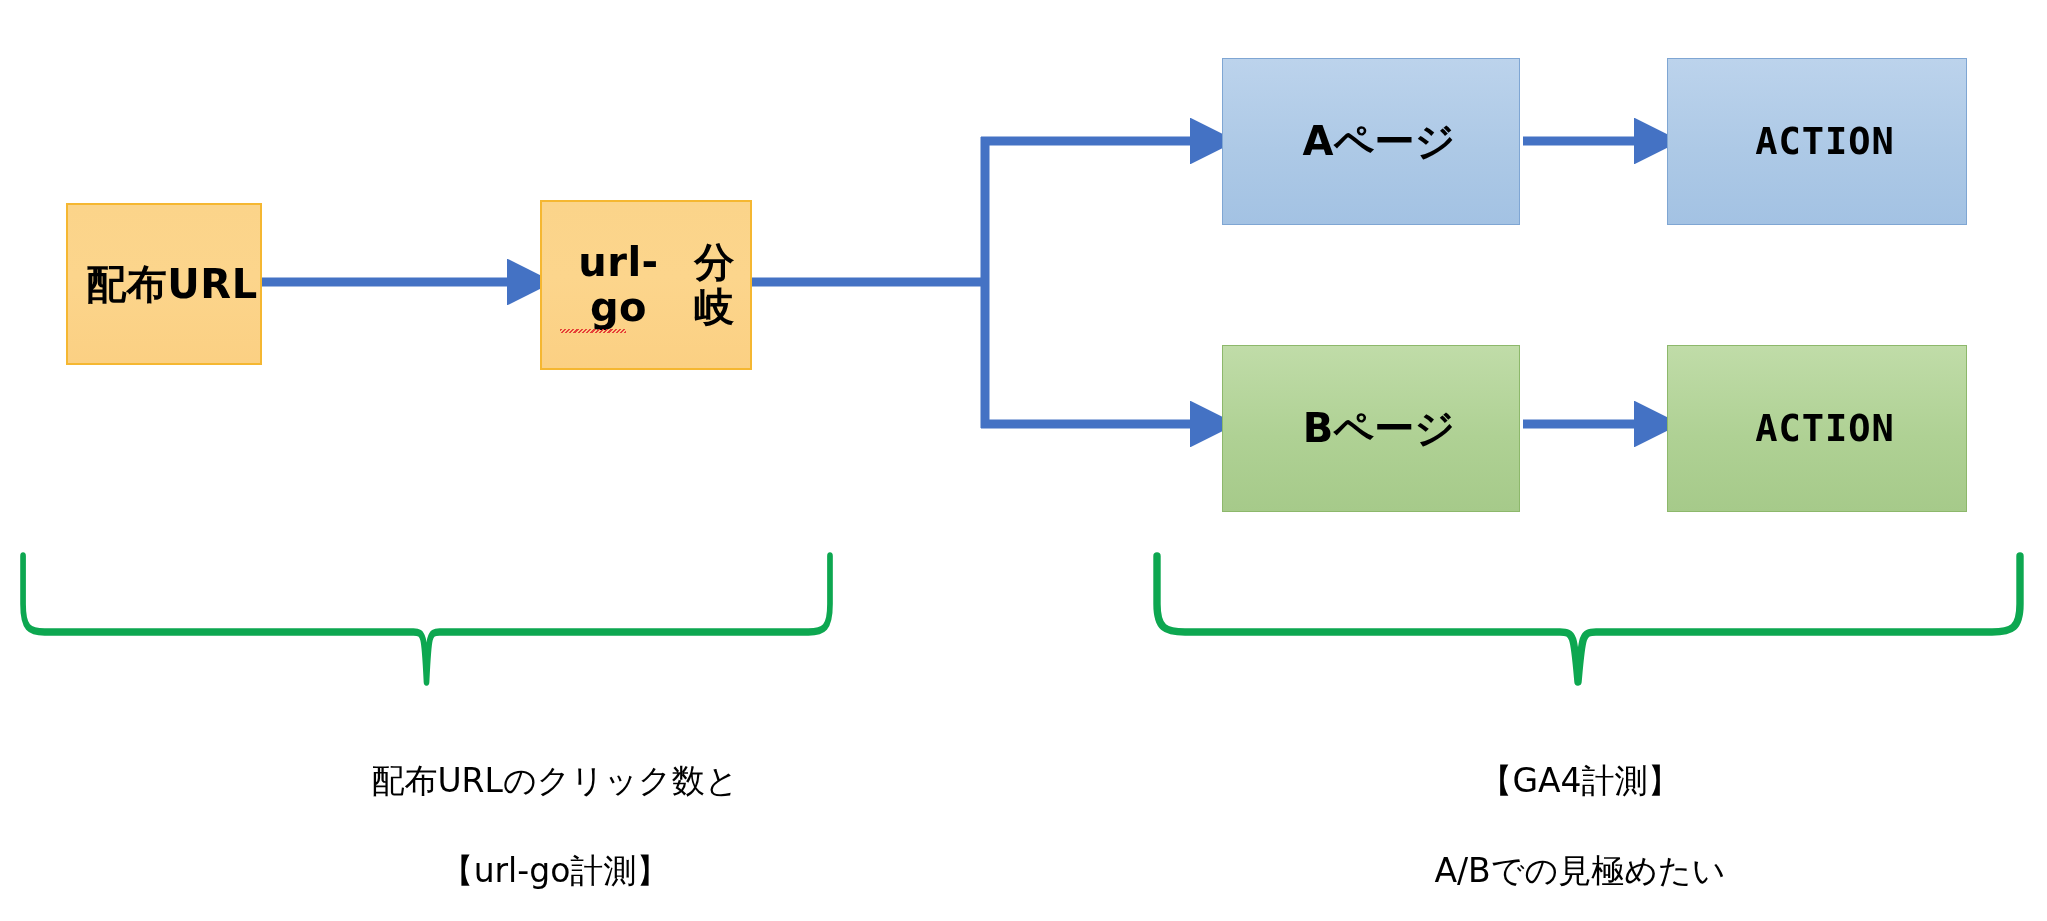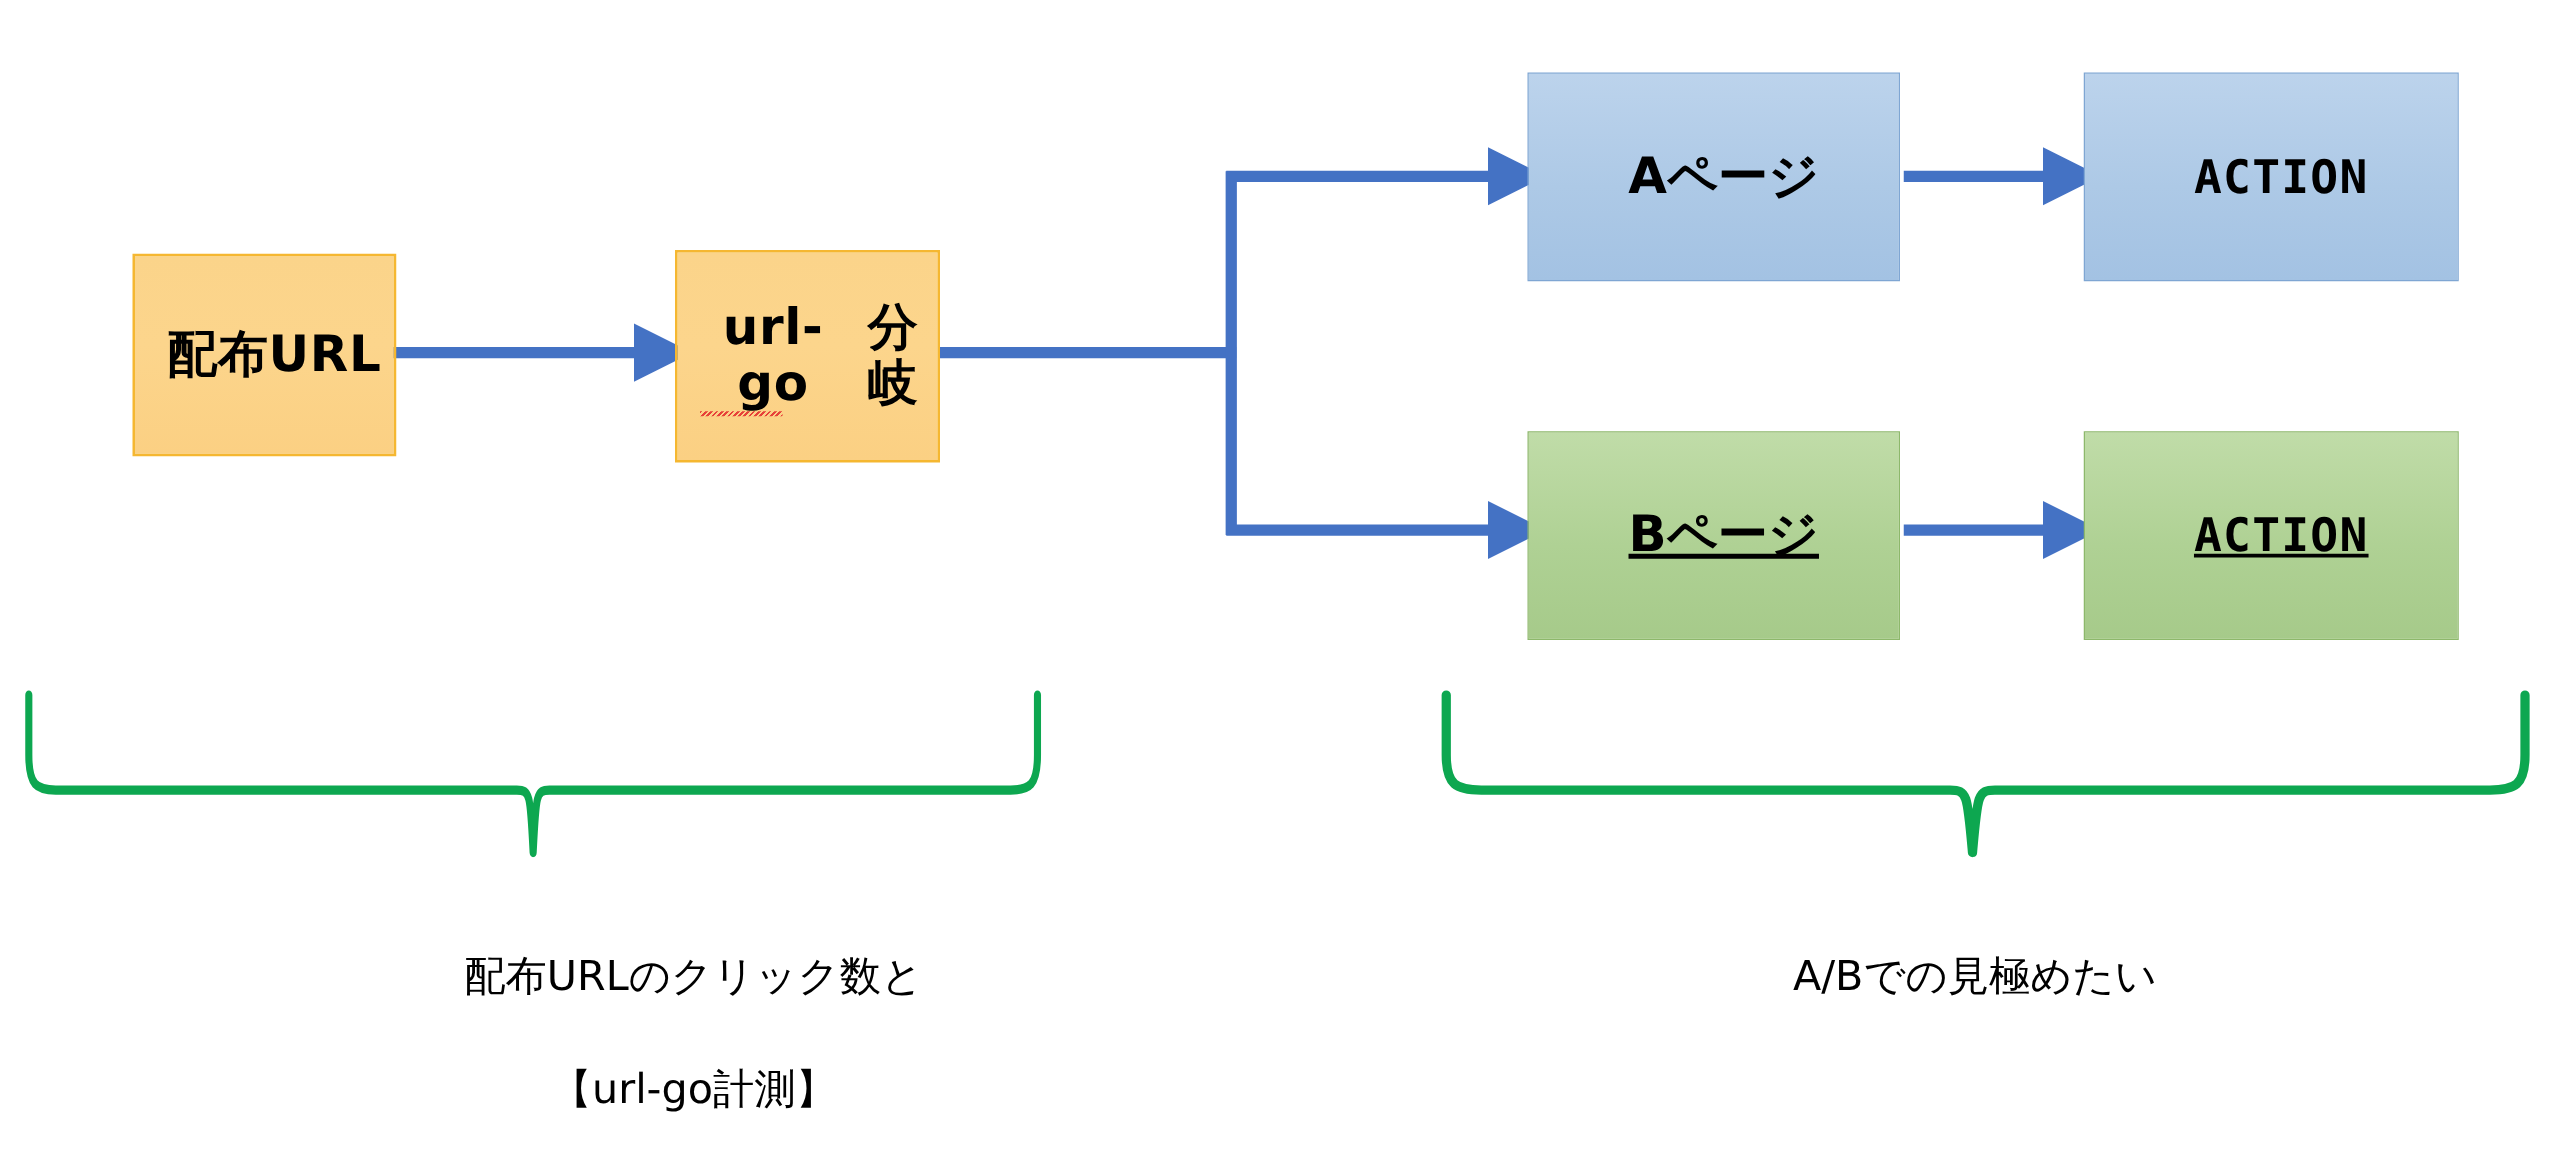--- a/index.html
+++ b/index.html
@@ -44,21 +44,20 @@
     background: linear-gradient(180deg, #BCD3EC 0%, #ADC9E6 55%, #A3C2E3 100%);
     border: 1px solid #7FA6D3;
     font-size: 40px;
     font-weight: 600;
   }
   .node-green {
     background: linear-gradient(180deg, #C0DCA8 0%, #AFD194 55%, #A6CA8A 100%);
     border: 1px solid #8DB86B;
     font-size: 40px;
     font-weight: 600;
-    text-decoration: underline;
   }
   .mono-label {
     font-family: "DejaVu Sans Mono", "Liberation Mono", monospace;
     font-weight: 700;
     font-size: 37px;
     letter-spacing: 1px;
   }
 
   
   .squiggle {
@@ -132,21 +131,21 @@
              L 1157,604
              C 1157,628 1165,632 1185,632
              L 1560,632
              C 1574,632 1574,636 1578,682
              C 1582,636 1582,632 1596,632
              L 1992,632
              C 2012,632 2020,628 2020,604
              L 2020,556" fill="none" stroke="#0DA750" stroke-width="7.4" stroke-linecap="round" stroke-linejoin="round"></path>
   </svg>
 
-  <div class="node node-amber" style="left:66px; top:203px; width:211px; height:162px;margin-left:40px;">
+  <div class="node node-amber" style="left:66px; top:203px; width:196px; height:162px;">
     <span class="label">配布URL</span>
   </div>
 
   <div class="node node-amber" style="left:540px; top:200px; width:212px; height:170px; flex-direction:row;">
     <span class="label">url-go<span class="squiggle"></span></span>
     <span class="label">分岐</span>
   </div>
 
   <div class="node node-blue" style="left:1222px; top:58px; width:298px; height:167px;">
     <span class="label">Aページ</span>
@@ -164,17 +163,18 @@
     <span class="label mono-label">ACTION</span>
   </div>
 
   <div class="caption" style="left:155px; top:714px; width:800px;">
     <div>配布URLのクリック数と</div>
     <div>【url-go計測】</div>
     
   </div>
 
   <div class="caption" style="left:1180px; top:714px; width:800px;">
+    <div>【GA4計測】</div>
     <div>A/Bでの見極めたい</div>
     
   </div>
 
 </div>
 
 </body></html>

